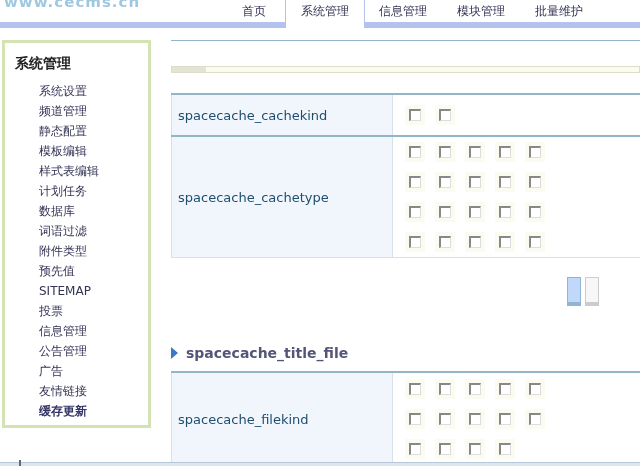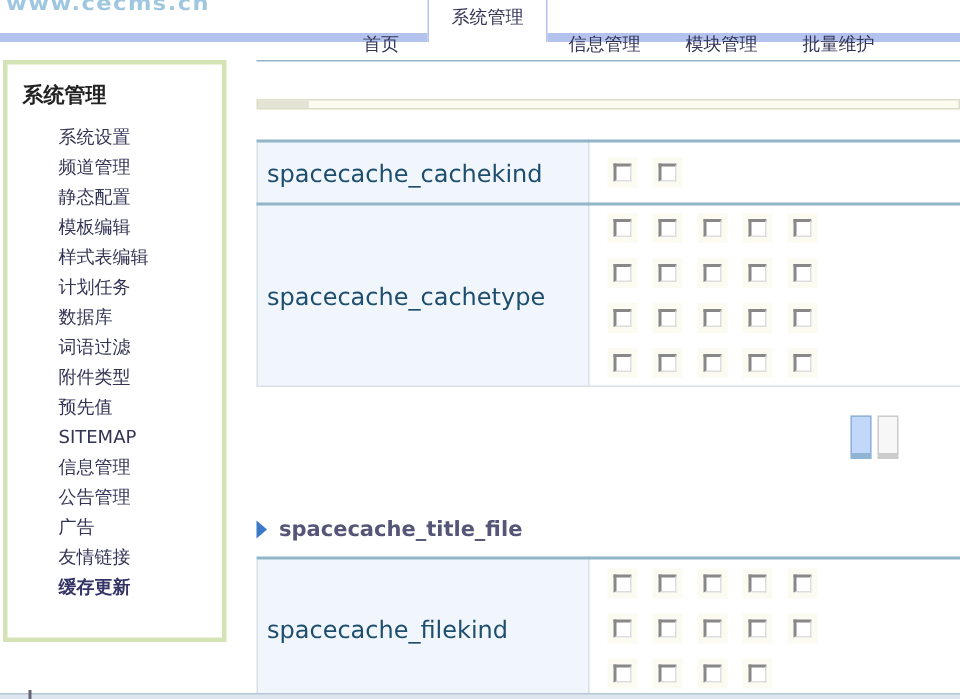--- a/index.html
+++ b/index.html
@@ -4,40 +4,40 @@
 <style>
   * { box-sizing: border-box; margin: 0; padding: 0; }
   html, body { width: 640px; height: 466px; overflow: hidden; background: #fff; font-family: "DejaVu Sans", sans-serif; }
   .page { position: relative; width: 640px; height: 466px; }
 
   
   .header { position: absolute; left: 0; top: 0; width: 521px; height: 28px; }
   .logo { position: absolute; left: 4px; top: -7px; font-family: "DejaVu Sans", sans-serif; font-weight: bold; font-size: 15px; letter-spacing: 1px; color: #7fb6d6; opacity: 0.75; transform: scaleY(0.9); }
   .header-bar { position: absolute; left: 0; top: 22px; width: 640px; height: 6px; background: #b4c3ee; }
   .tabs { position: absolute; left: 222px; top: 0; height: 28px; display: flex; }
-  .tab { height: 22px; padding: 0 15px; font-size: 12px; color: #333355; line-height: 22px; cursor: pointer; white-space: nowrap; margin-top: 18px; }
+  .tab { height: 22px; padding: 0 15px; font-size: 12px; color: #333355; line-height: 22px; cursor: pointer; white-space: nowrap; }
   .tab.active { height: 28px; background: #fff; border-left: 1px solid #b4c3ee; border-right: 1px solid #b4c3ee; margin: 0 -1px; z-index: 2; position: relative; }
   .tab.home { padding: 0 20px 0 20px; }
 
   
   .sidebar { position: absolute; left: 2px; top: 40px; width: 149px; height: 388px; border: 3px solid #d4e3b4; background: #fff; }
   .sidebar-title { position: absolute; left: 10px; top: 12px; font-size: 14px; font-weight: bold; color: #222; }
   .sidebar-list { position: absolute; left: 34px; top: 38px; list-style: none; }
   .sidebar-list li { height: 20px; line-height: 20px; font-size: 12px; color: #333355; cursor: pointer; white-space: nowrap; }
   .sidebar-list li.current { font-weight: bold; color: #333366; }
 
   
   .main { position: absolute; left: 171px; top: 40px; width: 469px; height: 426px; }
   .top-line { position: absolute; left: 0; top: 0; width: 469px; height: 1px; background: #92b5c7; }
   .progress { position: absolute; left: 0; top: 26px; width: 469px; height: 7px; border: 1px solid #dedec8; background: #fbfbf0; }
   .progress-fill { position: absolute; left: 0; top: 0; width: 34px; height: 5px; background: #e3e3d6; }
 
   table.cfg { position: absolute; left: 0; width: 469px; border-collapse: collapse; border-top: 2px solid #92b5c7; }
   table.cfg td { border: 1px solid #d8e0e8; vertical-align: middle; }
-  table.cfg td.label { width: 221px; background: #f1f6fd; padding-left: 6px; font-family: "DejaVu Sans", sans-serif; font-size: 16px; color: #1e4e6e; }
+  table.cfg td.label { width: 221px; background: #f1f6fd; padding-left: 6px; font-family: "DejaVu Sans", sans-serif; font-size: 13px; color: #1e4e6e; }
   table.cfg td.value { background: #fff; padding-left: 12px; border-right: none; }
   .cb-grid { display: flex; flex-wrap: wrap; width: 160px; }
   .cb { width: 20px; height: 20px; margin: 5px 10px 5px 0; background: #fbfbf2; display: flex; align-items: center; justify-content: center; cursor: pointer; }
   .cb span { display: block; width: 12px; height: 12px; border-top: 2px solid #888; border-left: 2px solid #888; border-right: 1px solid #ddd; border-bottom: 1px solid #ddd; background: #fff; }
 
   .t1 { top: 53px; }
   .t1 td { height: 42px; }
   .t2 { top: 95px; border-top: none; }
   .t2 td { height: 98px; }
 
@@ -79,20 +79,21 @@
       <li>频道管理</li>
       <li>静态配置</li>
       <li>模板编辑</li>
       <li>样式表编辑</li>
       <li>计划任务</li>
       <li>数据库</li>
       <li>词语过滤</li>
       <li>附件类型</li>
       <li>预先值</li>
       <li>SITEMAP</li>
+      <li>投票</li>
       <li>信息管理</li>
       <li>公告管理</li>
       <li>广告</li>
       <li>友情链接</li>
       <li class="current">缓存更新</li>
     </ul>
   </div>
 
   <div class="main">
     <div class="top-line"></div>

